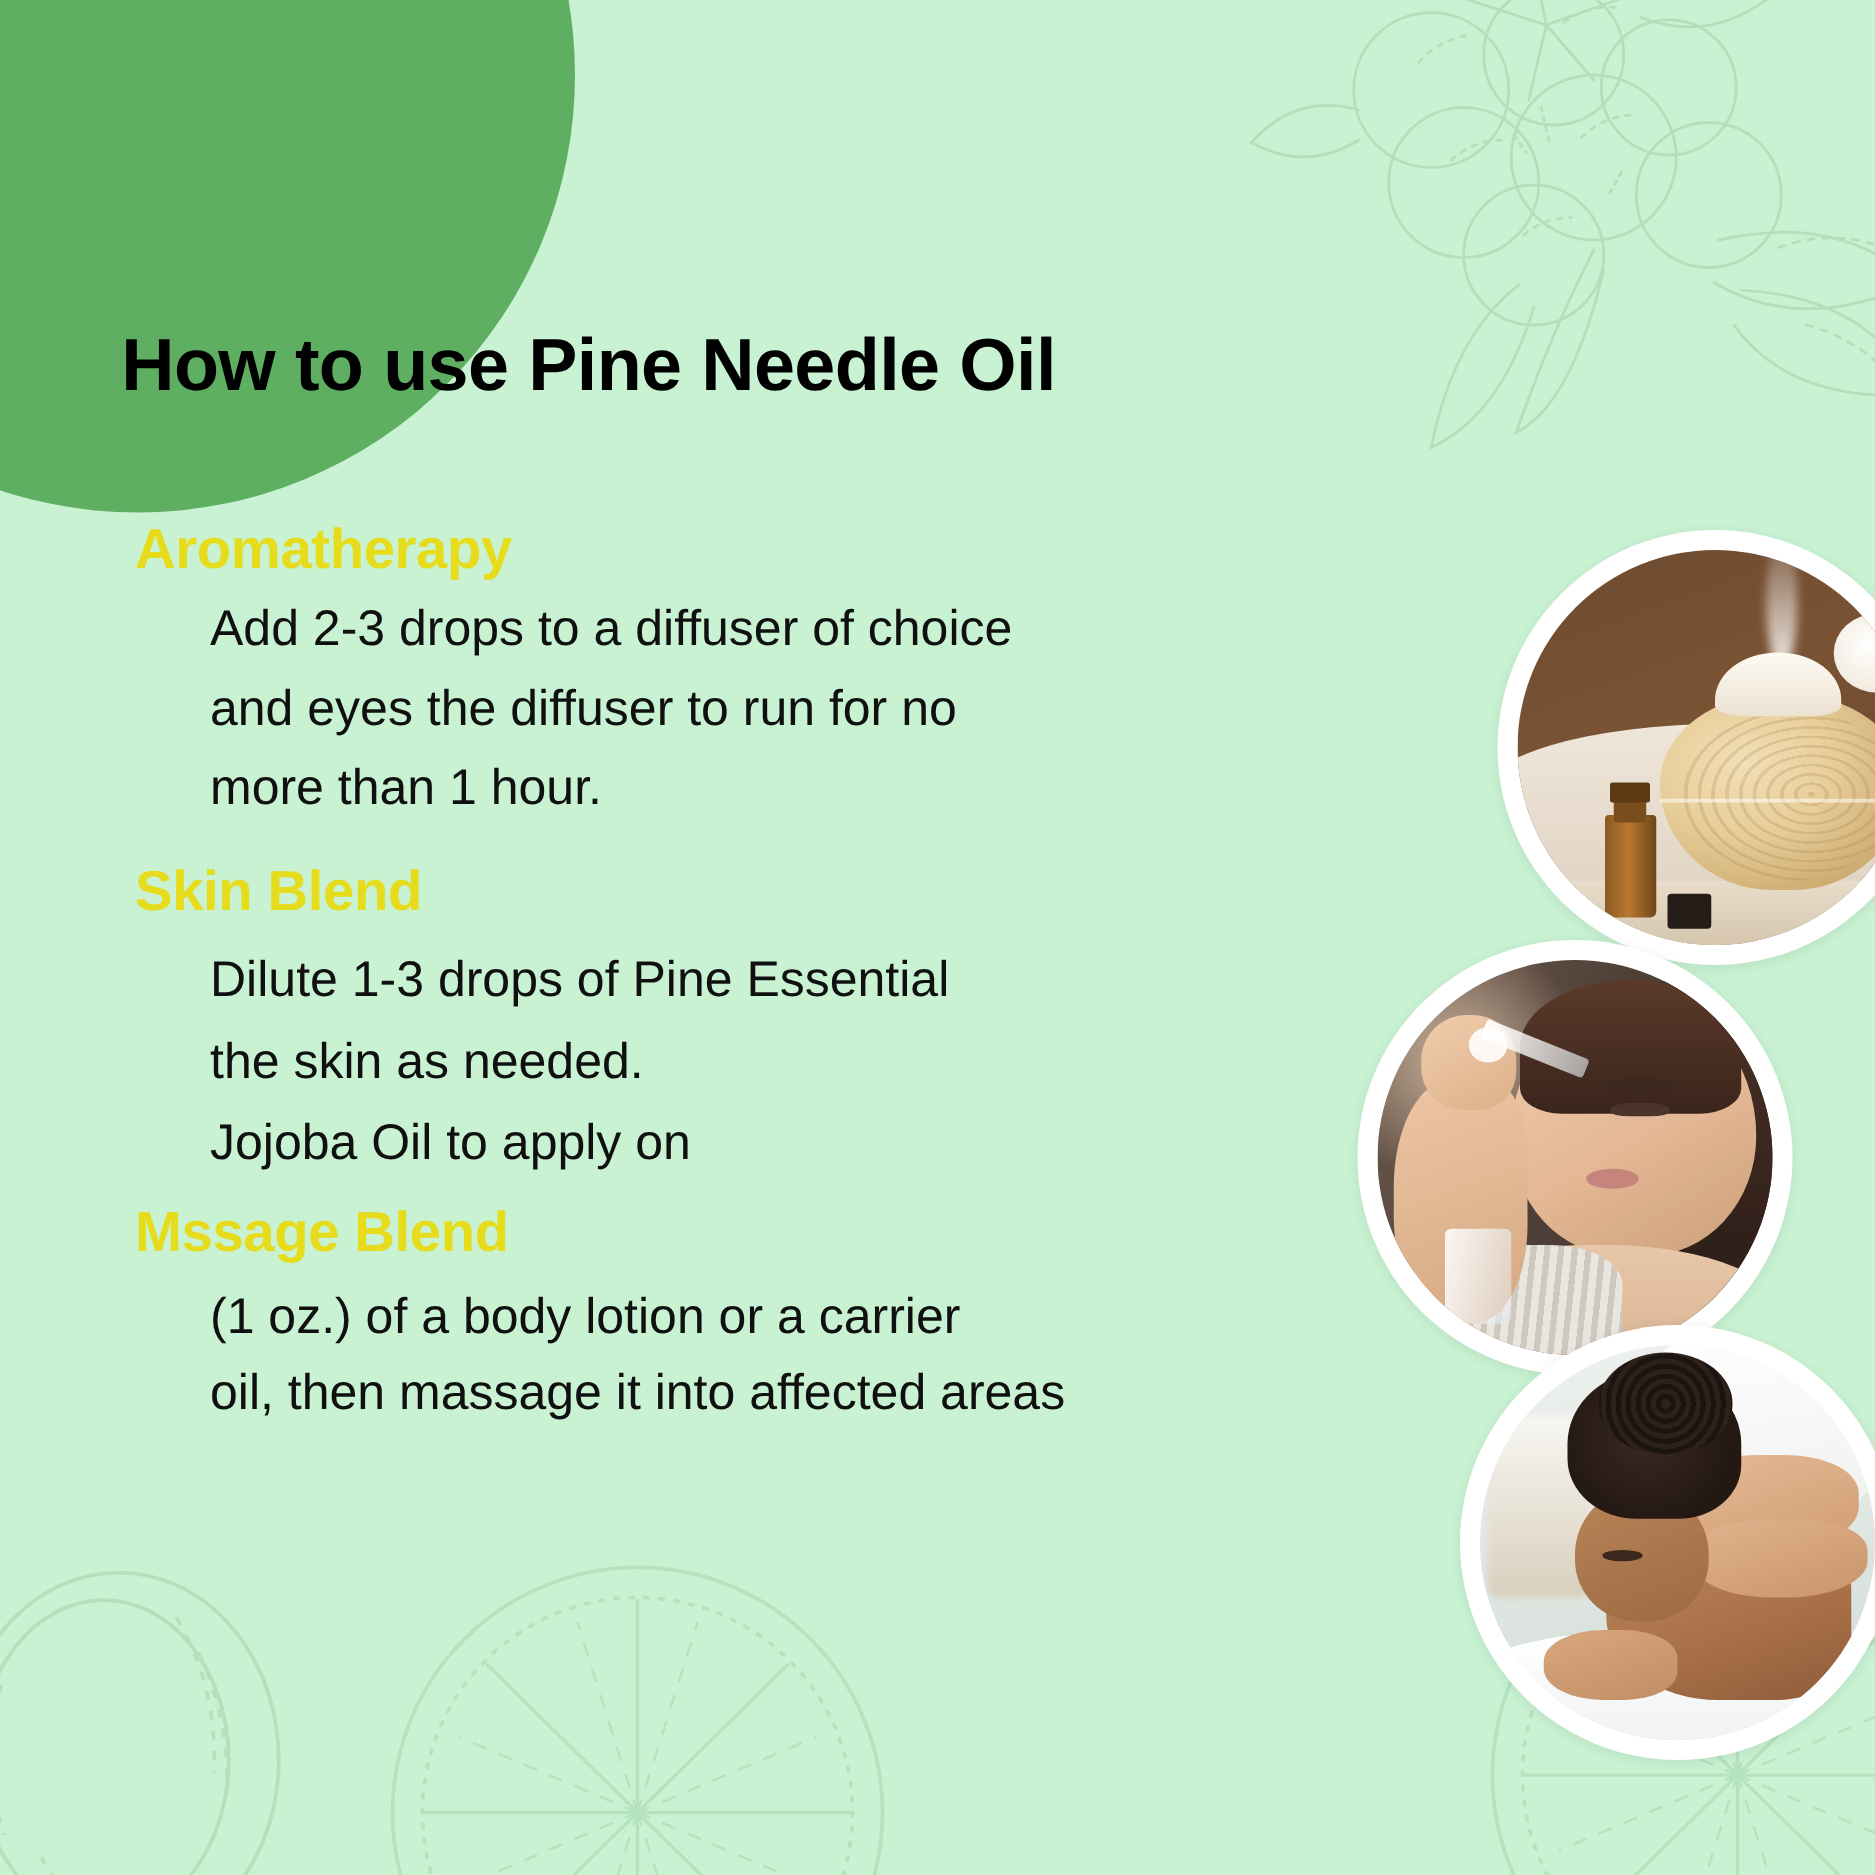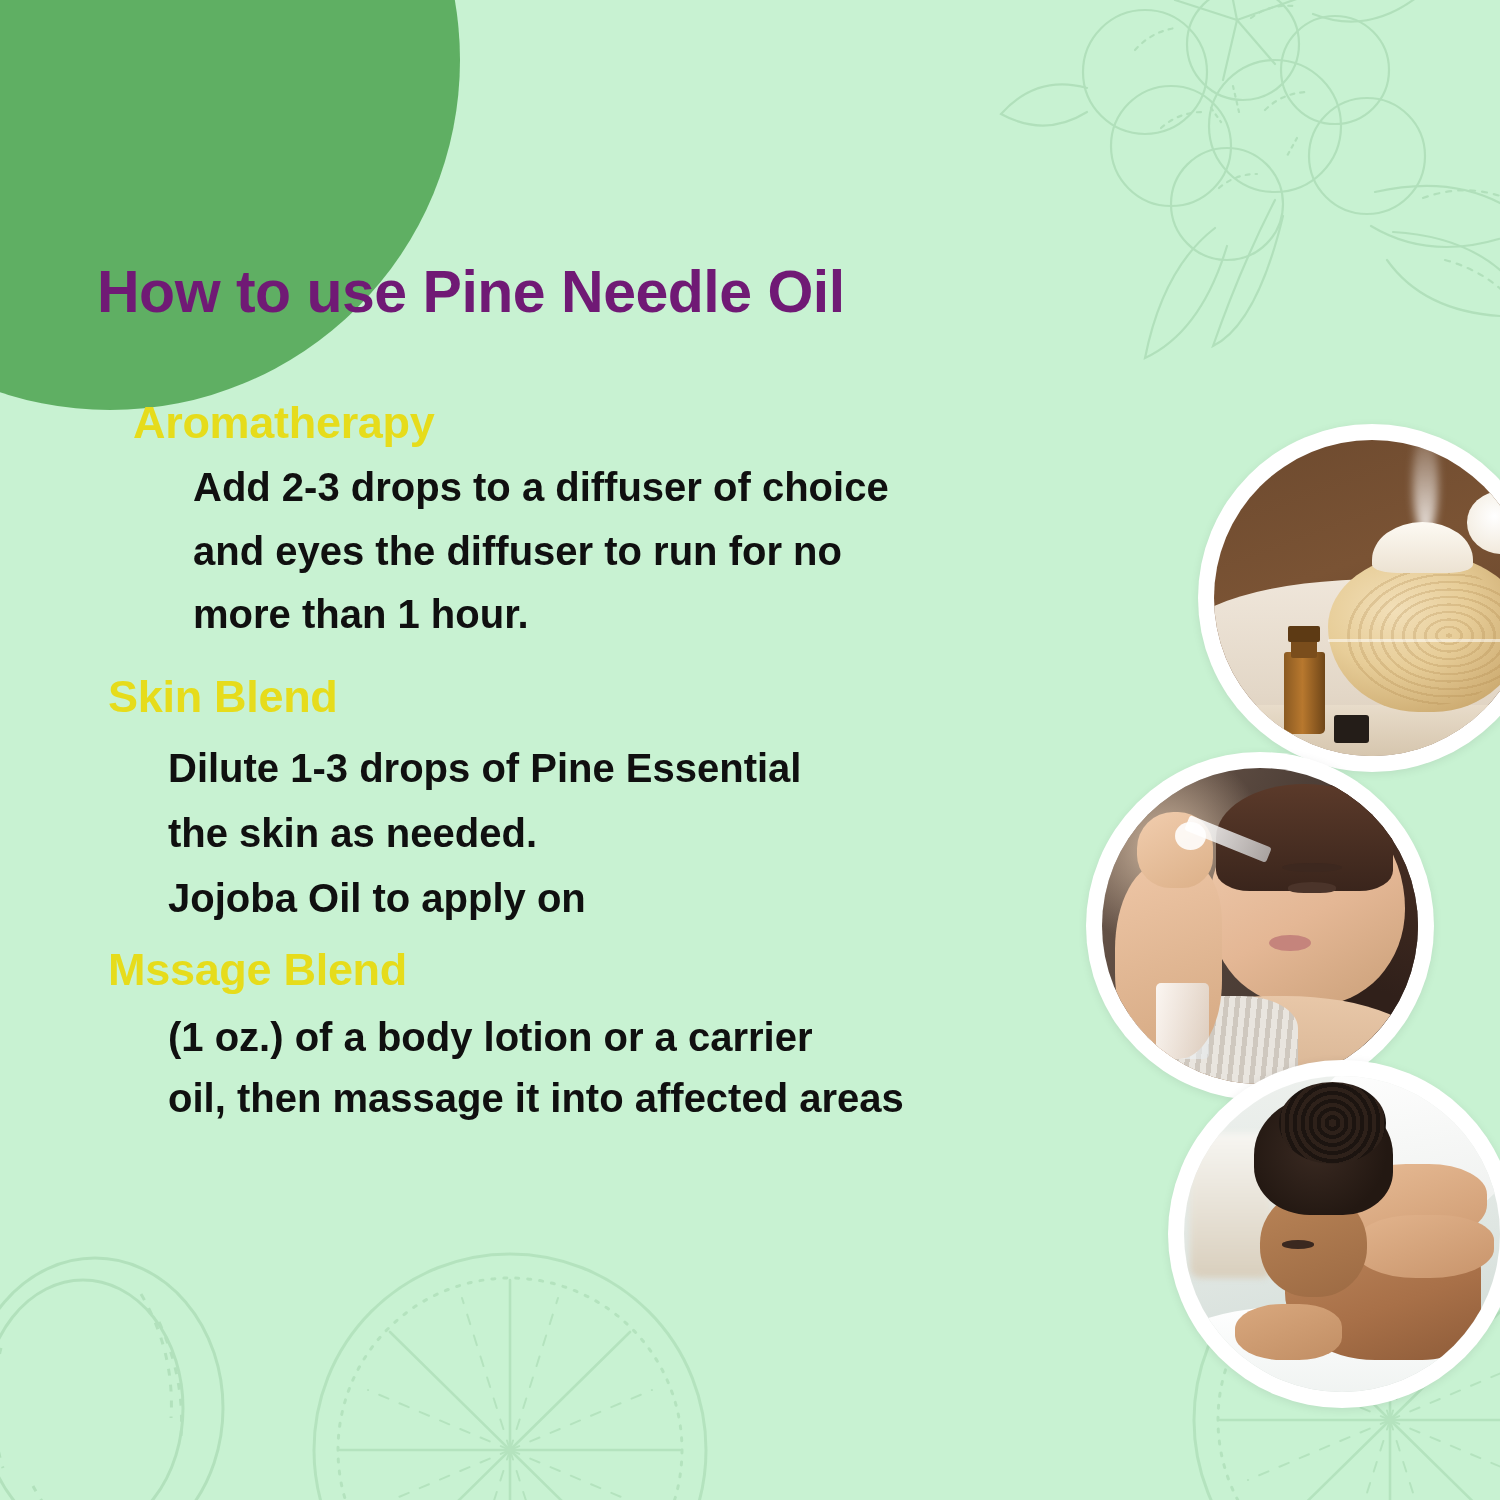--- a/index.html
+++ b/index.html
@@ -34,48 +34,48 @@
     border-radius:50%;
     background:#5faf63;
   }
 
   
   #page-title {
     position:absolute;
     left:97px; top:258px;
     font-size:59px;
     font-weight:bold;
-    color:#701a75;
+    color:#000000;
     letter-spacing:-0.5px;
     white-space:nowrap;
     font-stretch:condensed;
   }
 
   
   #content { position:absolute; left:0; top:398px; width:1060px; }
   .section { position:relative; }
   .section-heading {
     color:#e6dc1b;
     font-weight:bold;
     font-size:45px;
     letter-spacing:-0.3px;
     line-height:1.12;
     padding-left:108px;
   }
   .section-body {
     color:#101010;
-    font-weight:bold;
+    font-weight:normal;
     font-size:40px;
     line-height:1.58;
     padding-left:168px;
     max-width:1010px;
   }
   .section-body .line { display:block; white-space:nowrap; }
 
-  #sec-aroma { margin-top:0px;padding-left:25px; }
+  #sec-aroma { margin-top:16px; }
   #sec-aroma .section-body { margin-top:8px; }
   #sec-skin { margin-top:26px; }
   #sec-skin .section-body { margin-top:14px; line-height:1.62; }
   #sec-massage { margin-top:14px; }
   #sec-massage .section-body { margin-top:12px; line-height:1.53; }
 
   
   .photo-circle {
     position:absolute;
     border-radius:50%;

